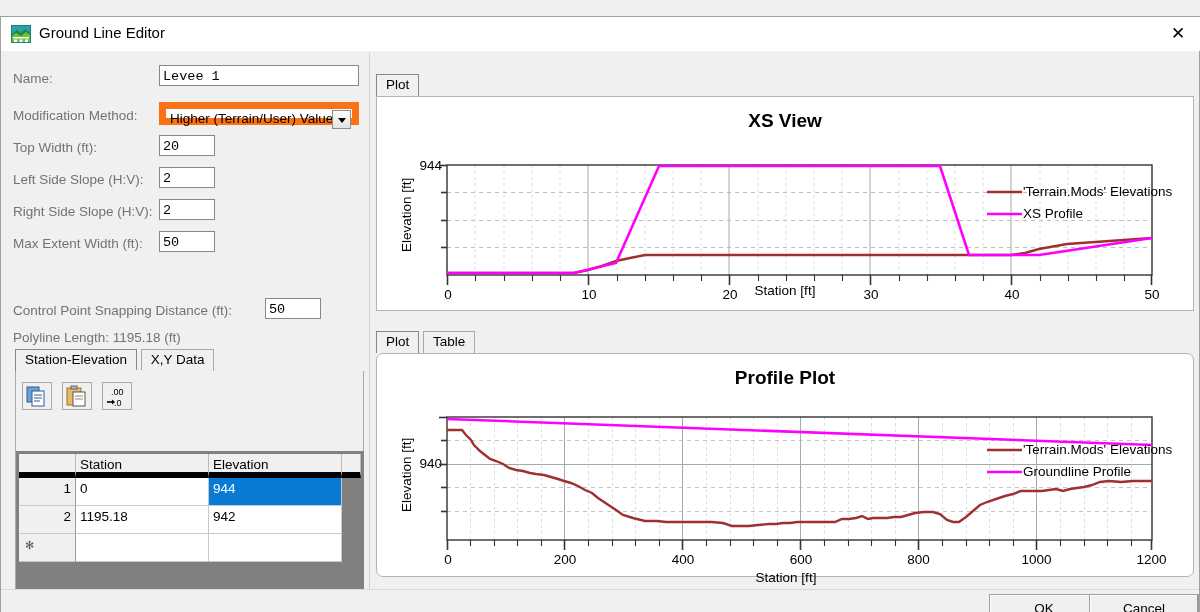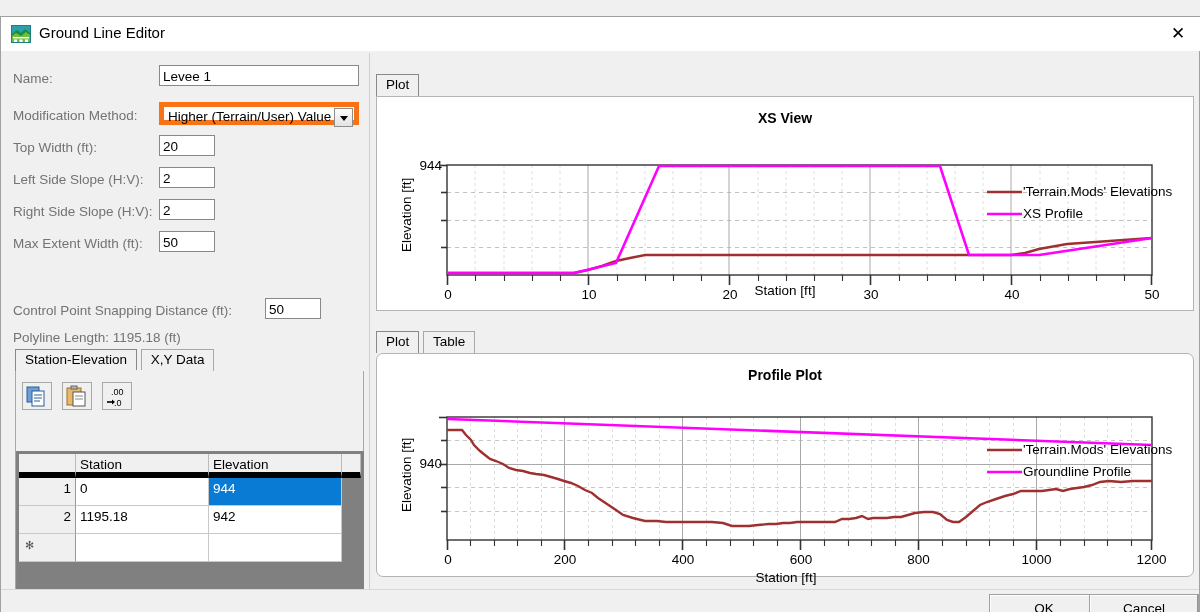--- a/index.html
+++ b/index.html
@@ -13,23 +13,23 @@
   
   #titlebar{position:absolute;left:0;top:0;width:1200px;height:34px;background:#ffffff;}
   #titlebar .app-icon{position:absolute;left:10px;top:8px;width:20px;height:18px;}
   #titlebar .title-text{position:absolute;left:38px;top:7px;font-size:15px;color:#000;letter-spacing:0px;}
   #closebtn{position:absolute;right:0;top:0;width:46px;height:32px;display:flex;align-items:center;justify-content:center;font-size:17px;color:#000;cursor:default;}
 
   
   #leftpanel{position:absolute;left:0;top:34px;width:368px;height:540px;background:#f0f0f0;}
   .fld-label{position:absolute;font-size:13.5px;color:#737373;white-space:nowrap;}
   .tbox{position:absolute;background:#fff;border:1px solid #888;box-sizing:border-box;
-        font-family:Liberation Sans, sans-serif;font-size:13.5px;color:#000;
+        font-family:Liberation Mono, monospace;font-size:13.5px;color:#000;
         padding:1px 3px;line-height:19px;height:21px;}
-  .combo{position:absolute;background:#fff;border:5px solid #f97316;box-sizing:border-box;height:23px;}
+  .combo{position:absolute;background:#fff;border:7px solid #f97316;box-sizing:border-box;height:23px;}
   .combo .cval{position:absolute;left:4px;top:2px;font-size:13.5px;}
   .combo .arrowbtn{position:absolute;right:1px;top:1px;width:19px;height:19px;
      background:linear-gradient(#fdfdfd,#e3e3e3);border:1px solid #8d8d8d;box-sizing:border-box;}
   .combo .arrowbtn .cara{position:absolute;left:5px;top:7px;width:0;height:0;
      border-left:4px solid transparent;border-right:4px solid transparent;border-top:5px solid #000;}
 
   
   .tabstrip{position:absolute;height:23px;}
   .tabitem{position:relative;display:inline-block;height:22px;box-sizing:border-box;
     padding:2px 9px 0 9px;font-size:13.5px;border:1px solid #a8a8a8;border-bottom:none;background:#f0f0f0;}
@@ -54,21 +54,21 @@
      box-shadow: inset -1px -1px 0 #8a8a8a, inset 1px 1px 0 #ffffff;
      font-size:13.5px;display:flex;align-items:center;justify-content:center;}
 
   
   .cbox{position:absolute;width:13px;height:13px;background:#fff;border:1px solid #636363;box-sizing:border-box;}
   .cbox .tick{position:absolute;left:1px;top:-1px;font-size:12px;line-height:13px;color:#000;}
 
   
   .plotpanel{position:absolute;background:#f0f0f0;}
   .plotframe{position:absolute;background:#fff;border:1px solid #b4b4b4;box-sizing:border-box;}
-  .charttitle{position:absolute;width:100%;text-align:center;font-weight:bold;font-size:14px;}
+  .charttitle{position:absolute;width:100%;text-align:center;font-weight:bold;font-size:19px;}
   .ylab{position:absolute;font-size:13.5px;transform:rotate(-90deg);transform-origin:left top;white-space:nowrap;}
   .xlab{position:absolute;font-size:13.5px;text-align:center;}
   .tick-lbl{position:absolute;font-size:13.5px;text-align:center;}
   .ytick-lbl{position:absolute;font-size:13.5px;text-align:right;}
   .legendtxt{position:absolute;font-size:13.5px;white-space:nowrap;}
 
   
   #bottombar{position:absolute;left:0;bottom:0;width:1198px;height:38px;background:#f0f0f0;}
   .dlgbtn{position:absolute;height:28px;width:110px;background:#f0f0f0;border:1px solid #a0a0a0;box-sizing:border-box;
      box-shadow: inset -1px -1px 0 #949494, inset 1px 1px 0 #ffffff;

